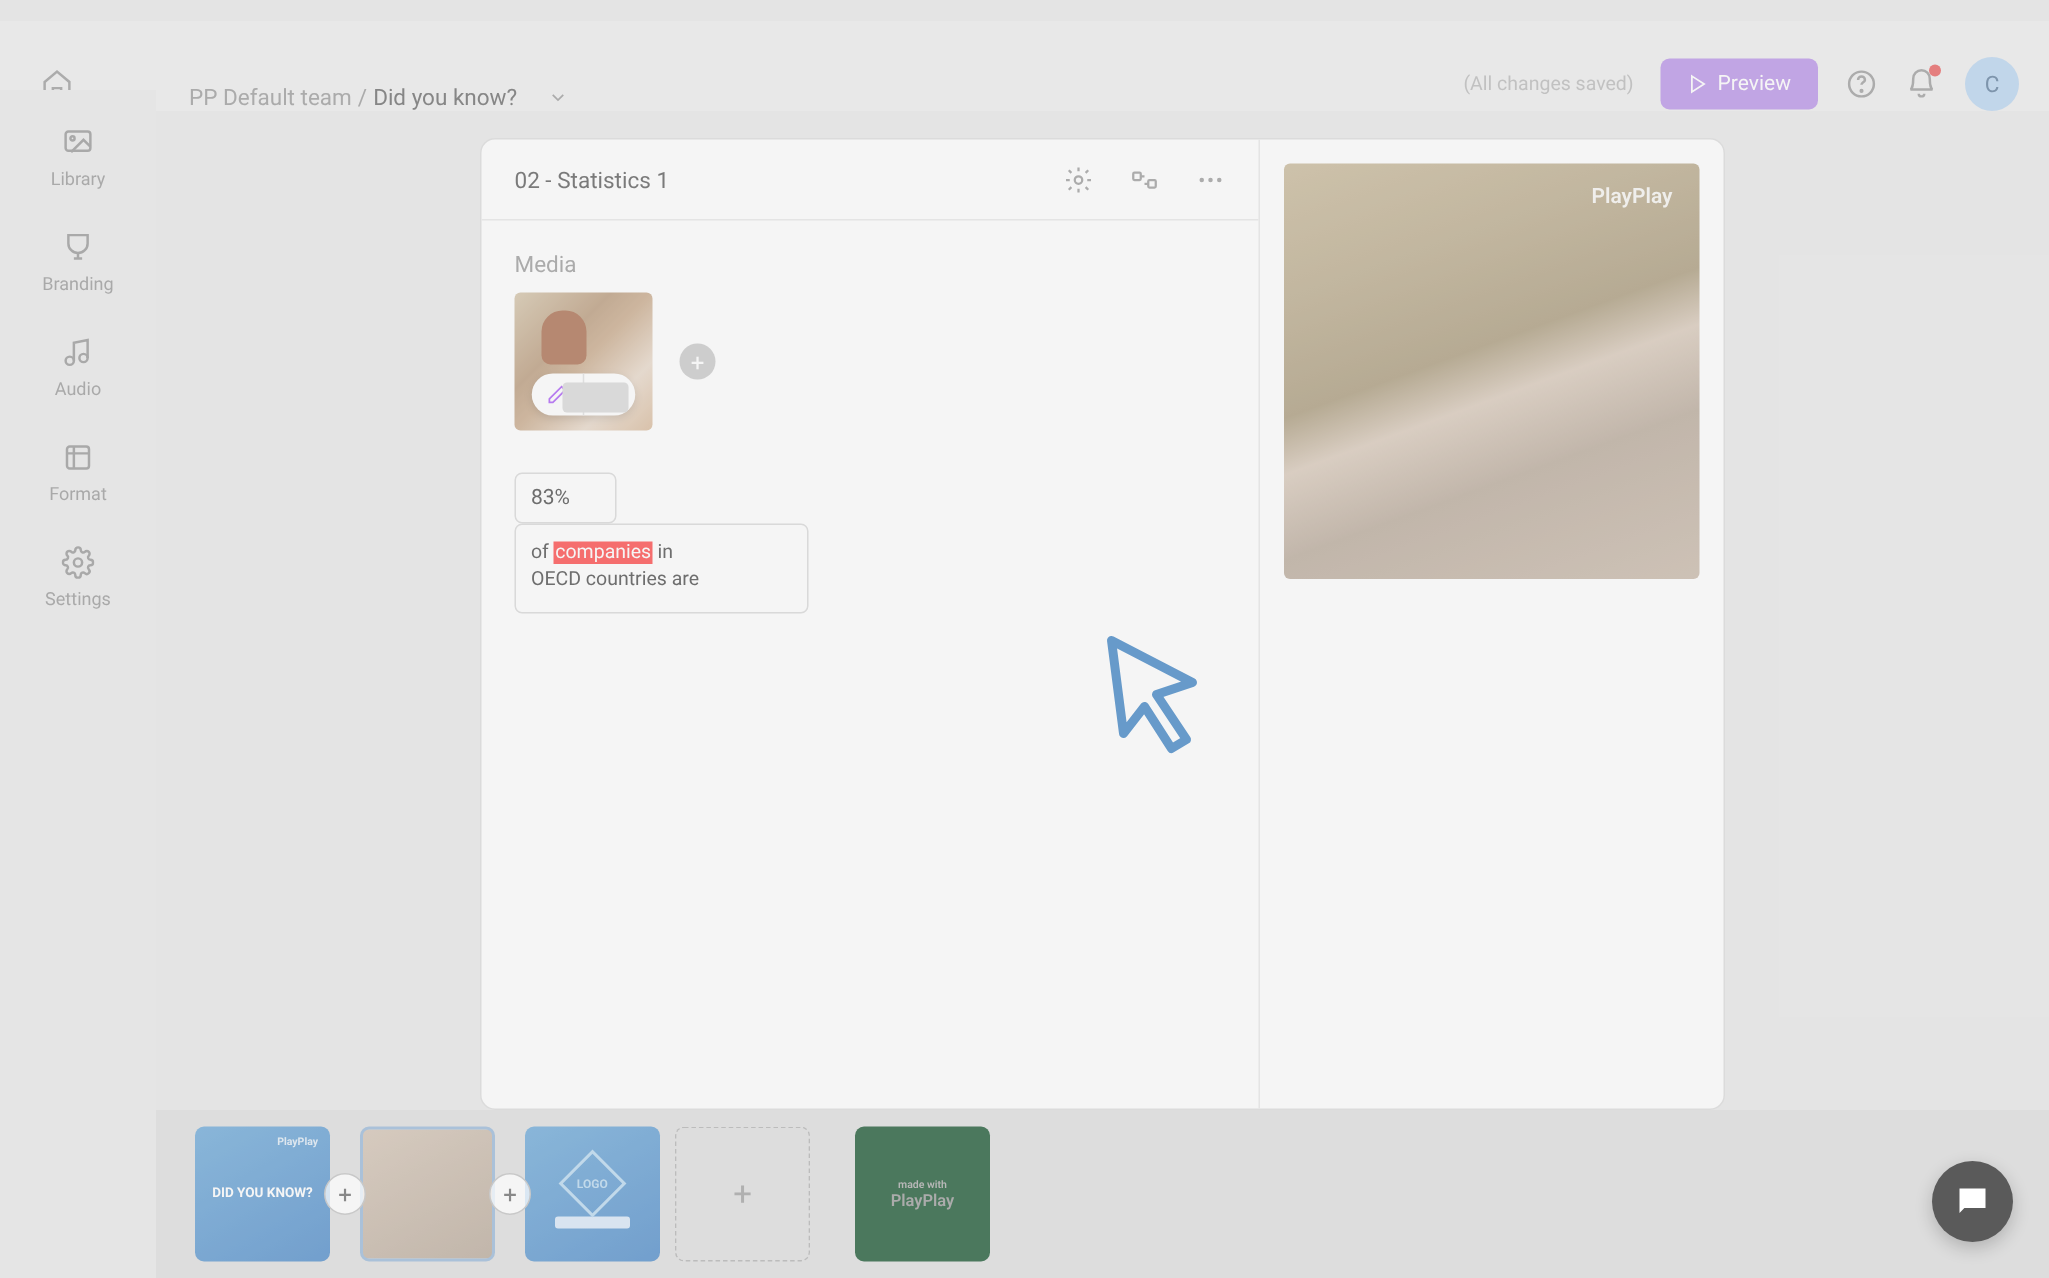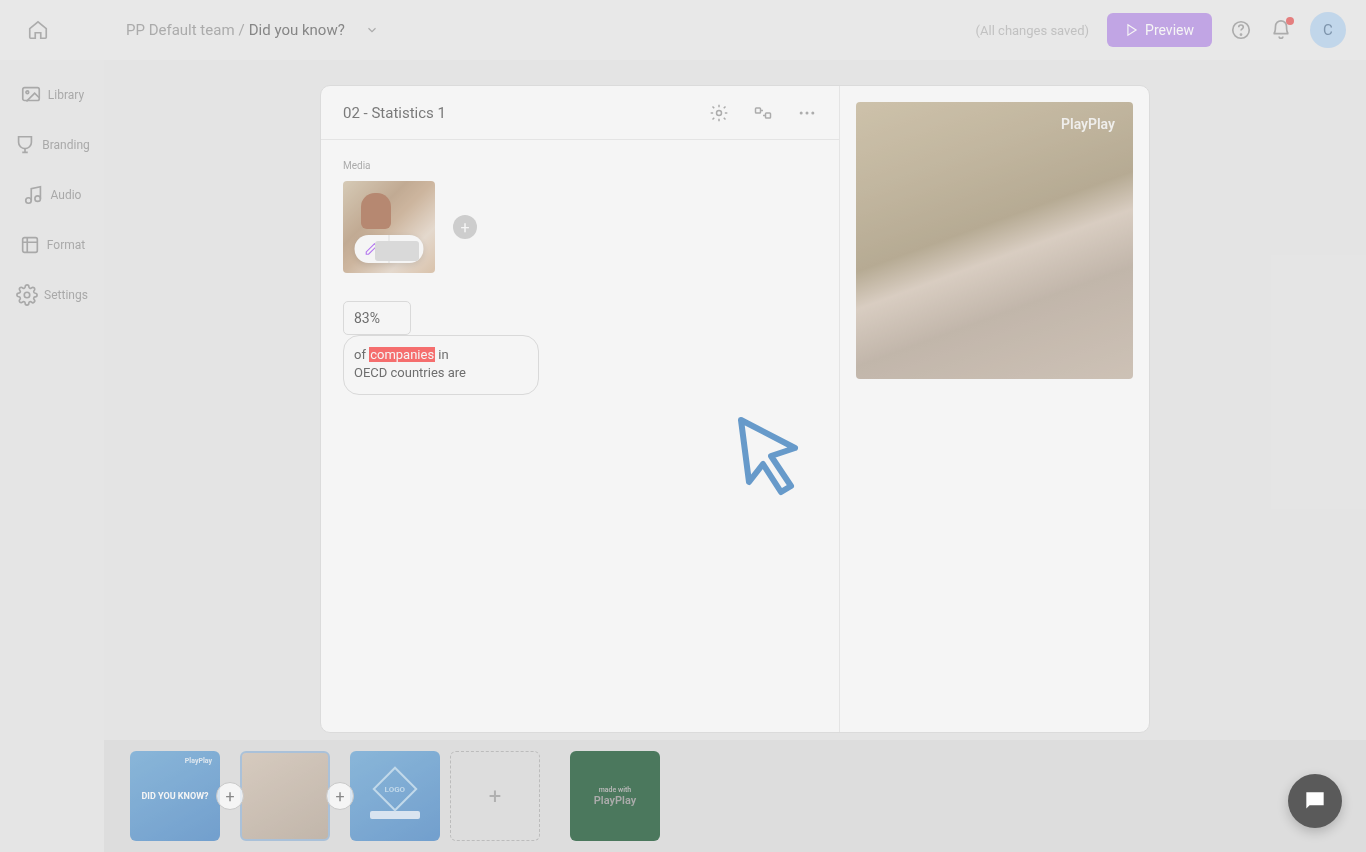--- a/index.html
+++ b/index.html
@@ -1,48 +1,48 @@
 <!DOCTYPE html>
 <html><head>
 <meta charset="utf-8">
 <style>
 *{box-sizing:border-box;margin:0;padding:0;font-family:-apple-system,BlinkMacSystemFont,"Segoe UI",Roboto,sans-serif}
 body{width:1366px;height:852px;background:#e8e8e8;overflow:hidden;position:relative}
-.topbar{position:absolute;top:0;left:0;right:0;height:60px;background:#ededed;display:flex;align-items:center;padding:0 20px}
+.topbar{position:absolute;top:14px;left:0;right:0;height:60px;background:#ededed;display:flex;align-items:flex-end;padding:0 20px}
 .home-btn{width:36px;height:36px;display:flex;align-items:center;justify-content:center;margin-right:70px;color:#8a8a8a}
 .breadcrumb{display:flex;align-items:center;color:#999;font-size:15px;gap:4px}
 .breadcrumb .current{color:#666}
 .chev{margin-left:16px;color:#999}
 .topbar-right{margin-left:auto;display:flex;align-items:center;gap:18px}
 .saved{color:#b8b8b8;font-size:13px}
 .preview-btn{background:#b890e8;color:#fff;border:none;border-radius:6px;padding:9px 18px;font-size:14px;display:flex;align-items:center;gap:6px;cursor:pointer}
 .icon-btn{color:#9a9a9a;cursor:pointer;display:flex;position:relative}
 .notif-dot{position:absolute;top:-2px;right:-2px;width:8px;height:8px;background:#e85a5a;border-radius:50%}
 .avatar{width:36px;height:36px;border-radius:50%;background:#b8d4f0;display:flex;align-items:center;justify-content:center;color:#5a7a9a;font-size:15px}
 .sidebar{position:absolute;top:60px;left:0;width:104px;bottom:0;background:#e9e9e9;display:flex;flex-direction:column;align-items:center;padding-top:24px;gap:28px}
-.side-item{display:flex;align-items:center;gap:6px;color:#969696;font-size:12px;cursor:pointer}
+.side-item{display:flex;flex-direction:column;align-items:center;gap:6px;color:#969696;font-size:12px;cursor:pointer}
 .side-item svg{width:22px;height:22px}
-.canvas{position:absolute;top:60px;left:104px;right:0;bottom:112px;display:flex;align-items:center;justify-content:center;padding-top:18px}
+.canvas{position:absolute;top:60px;left:104px;right:0;bottom:112px;display:flex;align-items:flex-end;justify-content:center;padding-top:18px}
 .editor-card{width:830px;height:648px;background:#fff;border:1px solid #dcdcdc;border-radius:10px;display:flex;overflow:hidden}
 .editor-left{width:524px;border-right:1px solid #e8e8e8;display:flex;flex-direction:column}
 .card-head{height:54px;display:flex;align-items:center;padding:0 22px;border-bottom:1px solid #e8e8e8}
 .card-title{font-size:15px;color:#555}
 .card-actions{margin-left:auto;display:flex;gap:24px;color:#888}
 .card-body{padding:20px 22px;position:relative}
-.sec-label{font-size:10px;color:#999;margin-bottom:10px}
+.sec-label{font-size:15px;color:#999;margin-bottom:10px}
 .media-row{display:flex;align-items:center;gap:18px;margin-bottom:28px}
 .media-thumb{width:92px;height:92px;border-radius:4px;background:linear-gradient(135deg,#d4c4a8 0%,#b89878 35%,#c8a888 50%,#e8d8c8 75%,#d8b898 100%);position:relative;overflow:hidden}
 .media-thumb::before{content:"";position:absolute;top:12px;left:18px;width:30px;height:36px;background:#a86848;border-radius:14px 14px 6px 6px}
 .media-thumb::after{content:"";position:absolute;bottom:12px;left:32px;width:44px;height:20px;background:#d8d8d8;border-radius:3px}
 .media-edit{position:absolute;bottom:10px;left:50%;transform:translateX(-50%);background:#fff;border-radius:18px;display:flex;box-shadow:0 2px 6px rgba(0,0,0,.15)}
 .media-edit button{border:none;background:none;padding:7px 10px;cursor:pointer;display:flex;align-items:center}
 .media-edit button:first-child{border-right:1px solid #e0e0e0}
 .add-media{width:24px;height:24px;border-radius:50%;background:#c8c8c8;color:#fff;display:flex;align-items:center;justify-content:center;font-size:16px;cursor:pointer}
 .num-input{width:68px;padding:8px 10px;border:1px solid #d8d8d8;border-radius:5px;font-size:14px;color:#444;}
-.text-area{width:196px;min-height:60px;border:1px solid #d8d8d8;border-radius:16px;padding:10px;font-family:monospace;font-size:13px;color:#444;line-height:1.4;white-space:pre-wrap}
+.text-area{width:196px;min-height:60px;border:1px solid #d8d8d8;border-radius:5px;padding:10px;font-family:monospace;font-size:13px;color:#444;line-height:1.4;white-space:pre-wrap}
 .highlight{background:#ff4444;color:#fff;padding:0 1px}
 .cursor-graphic{position:absolute;top:274px;left:412px;pointer-events:none}
 .editor-right{flex:1;padding:16px}
 .preview-box{width:277px;height:277px;border-radius:4px;position:relative;overflow:hidden;background:linear-gradient(160deg,#c8b898 0%,#b8a888 25%,#a89878 45%,#d8c8b8 55%,#b8a898 70%,#c8b8a8 100%)}
 .preview-box .brand{position:absolute;top:14px;right:18px;color:#fff;font-weight:600;font-size:14px;opacity:.9}
 .pv-controls{display:flex;align-items:center;gap:14px;margin-top:14px;padding:0 4px}
 .pv-track{flex:1;height:3px;background:#d8d8d8;border-radius:2px;position:relative}
 .pv-thumb{position:absolute;left:0;top:50%;transform:translate(0,-50%);width:11px;height:11px;background:#a855f7;border-radius:50%}
 .pv-time{font-size:13px;color:#666}
 .timeline{position:absolute;bottom:0;left:104px;right:0;height:112px;background:#dedede;display:flex;align-items:center;padding:0 26px;gap:10px}

